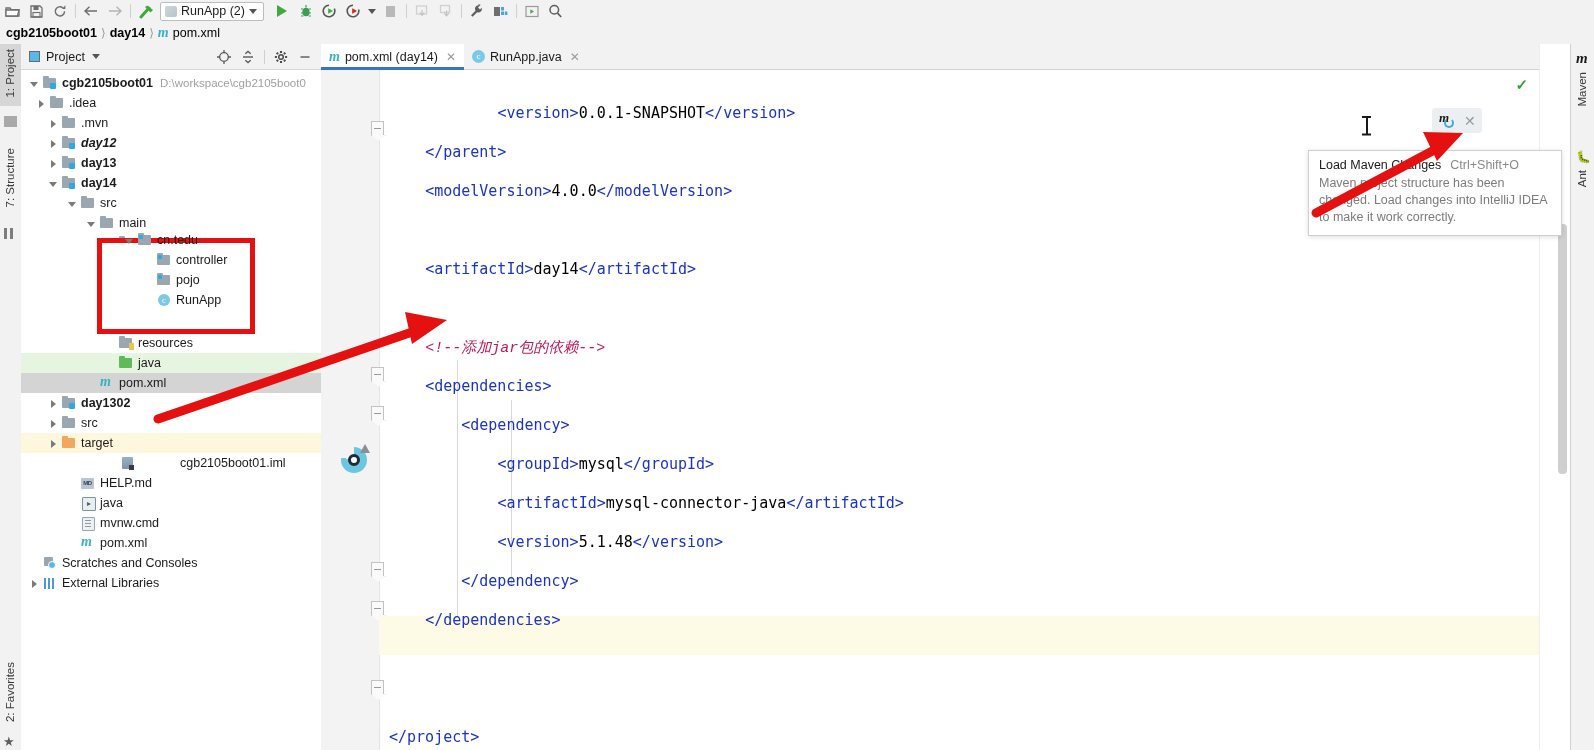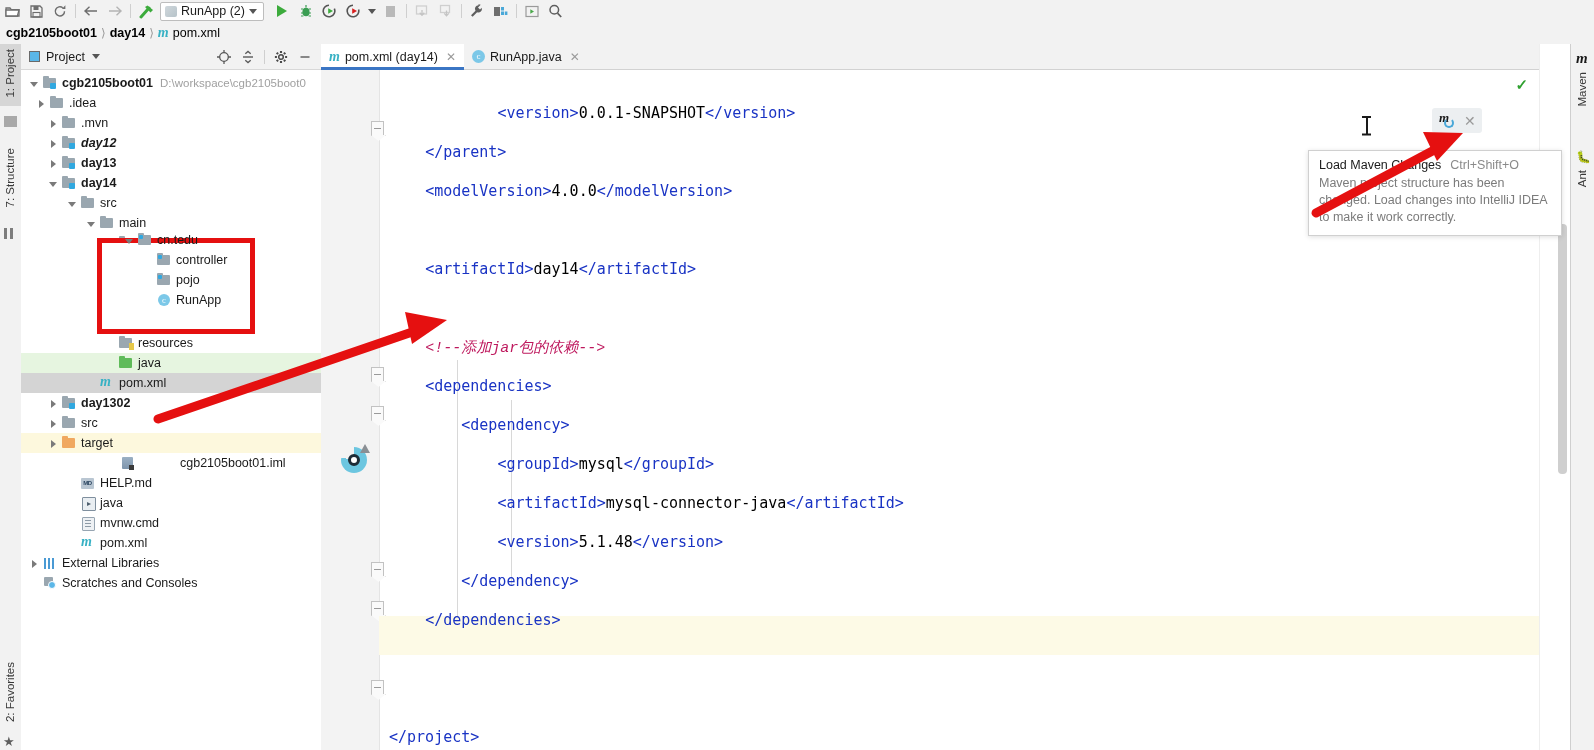--- a/index.html
+++ b/index.html
@@ -513,32 +513,32 @@
           <span>mvnw.cmd</span>
         </div>
         <div class="row" style="padding-left: 46px;">
           <span class="arrow"></span>
           <span class="ic">
             <span style="position:absolute;left:1px;top:-2px;color:#37b1c4;font-weight:bold;font-style:italic;font-family:'Liberation Serif',serif;font-size:14px;">m</span>
           </span>
           <span>pom.xml</span>
         </div>
         <div class="row" style="padding-left: 8px;">
+          <span class="arrow"></span>
+          <span class="ic">
+            <span class="scrico"></span>
+          </span>
+          <span>Scratches and Consoles</span>
+        </div>
+        <div class="row" style="padding-left: 8px;">
           <span class="arrow closed"></span>
           <span class="ic">
             <span class="libico"></span>
           </span>
           <span>External Libraries</span>
-        </div>
-        <div class="row" style="padding-left: 8px;">
-          <span class="arrow"></span>
-          <span class="ic">
-            <span class="scrico"></span>
-          </span>
-          <span>Scratches and Consoles</span>
         </div>
       </div>
   </div>
 
   <div class="editor">
     <div class="tabs" id="tabs">
         <div class="tab active">
           <span class="m-glyph">m</span>
           <span>pom.xml (day14)</span>
           <span class="x">✕</span>

